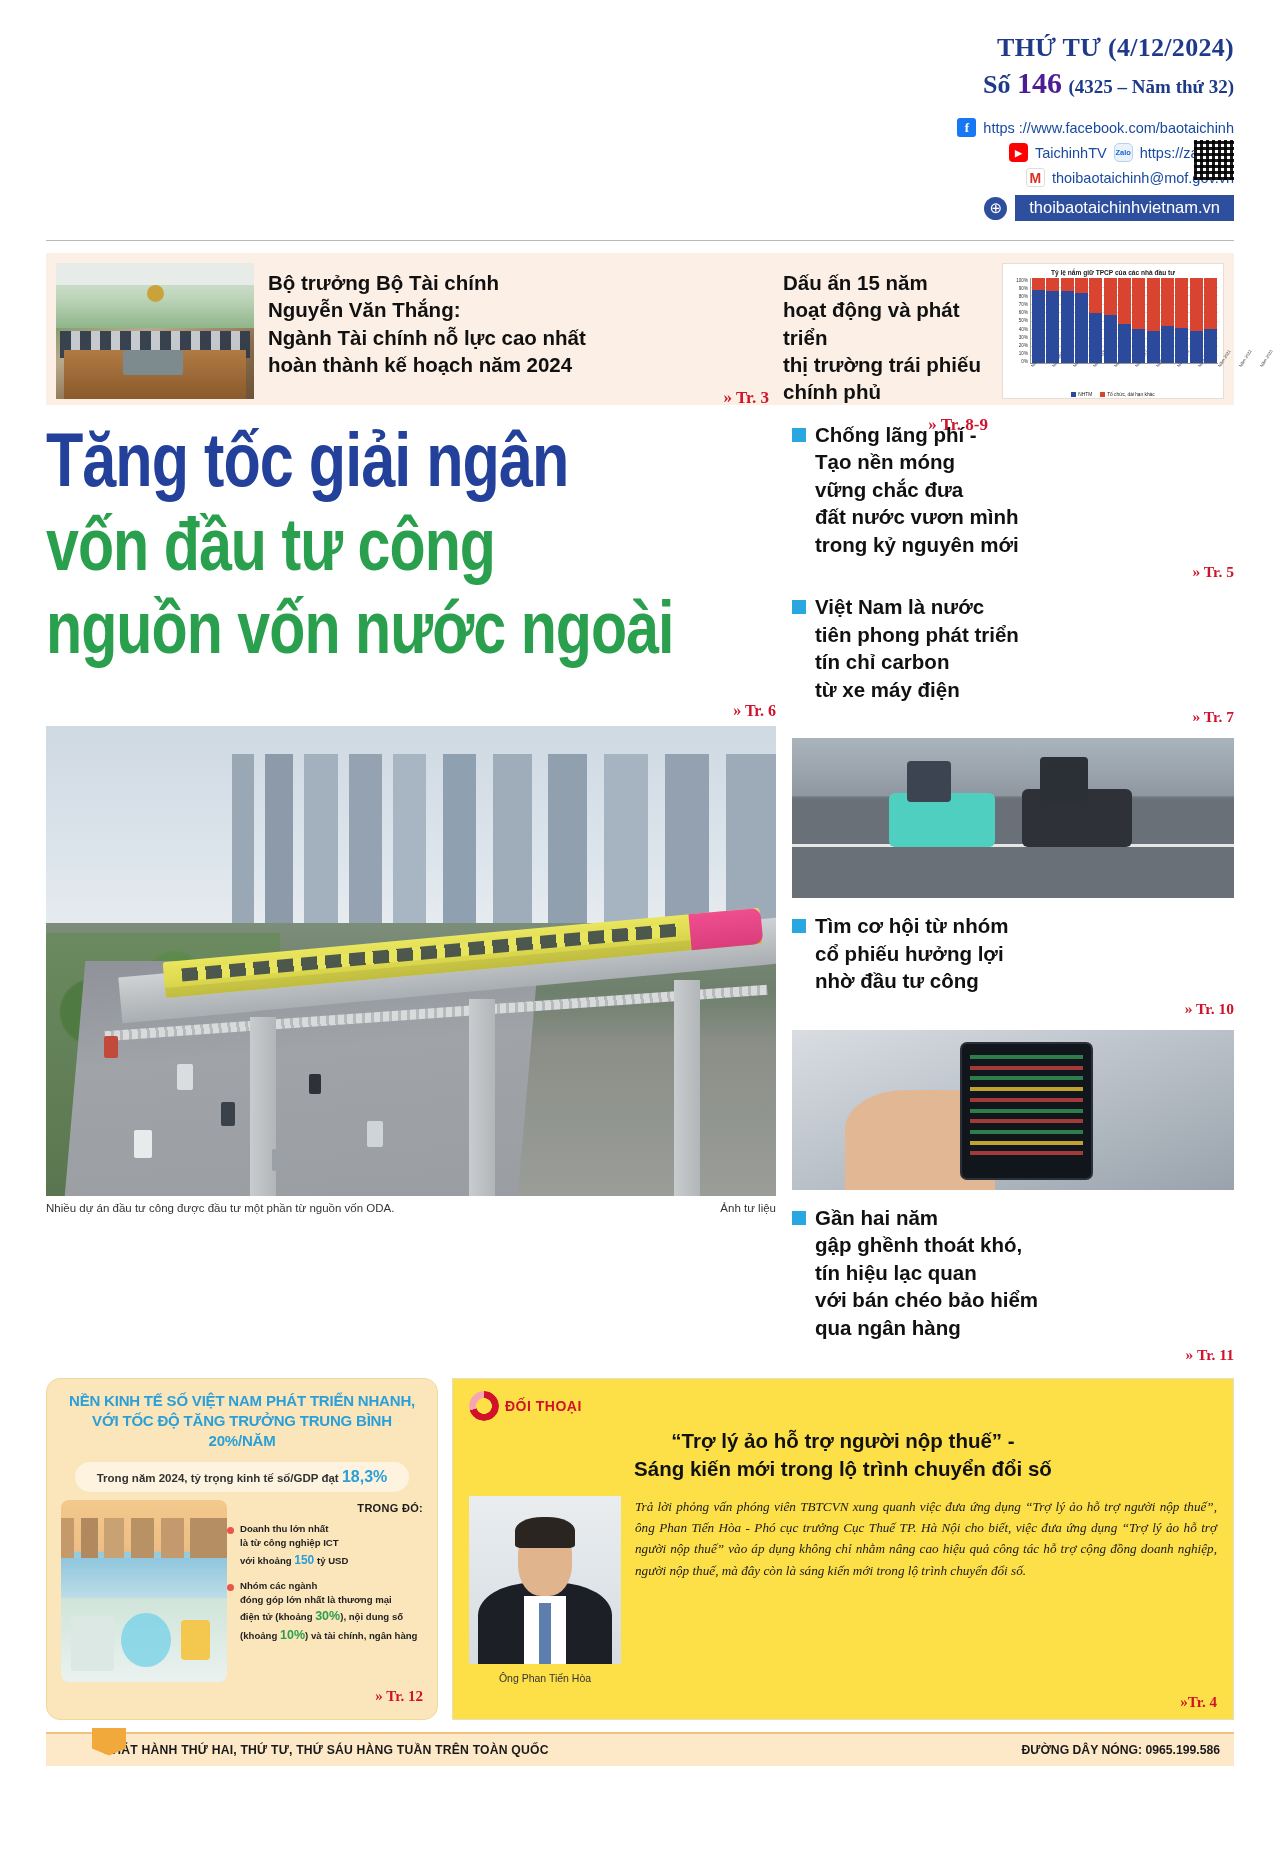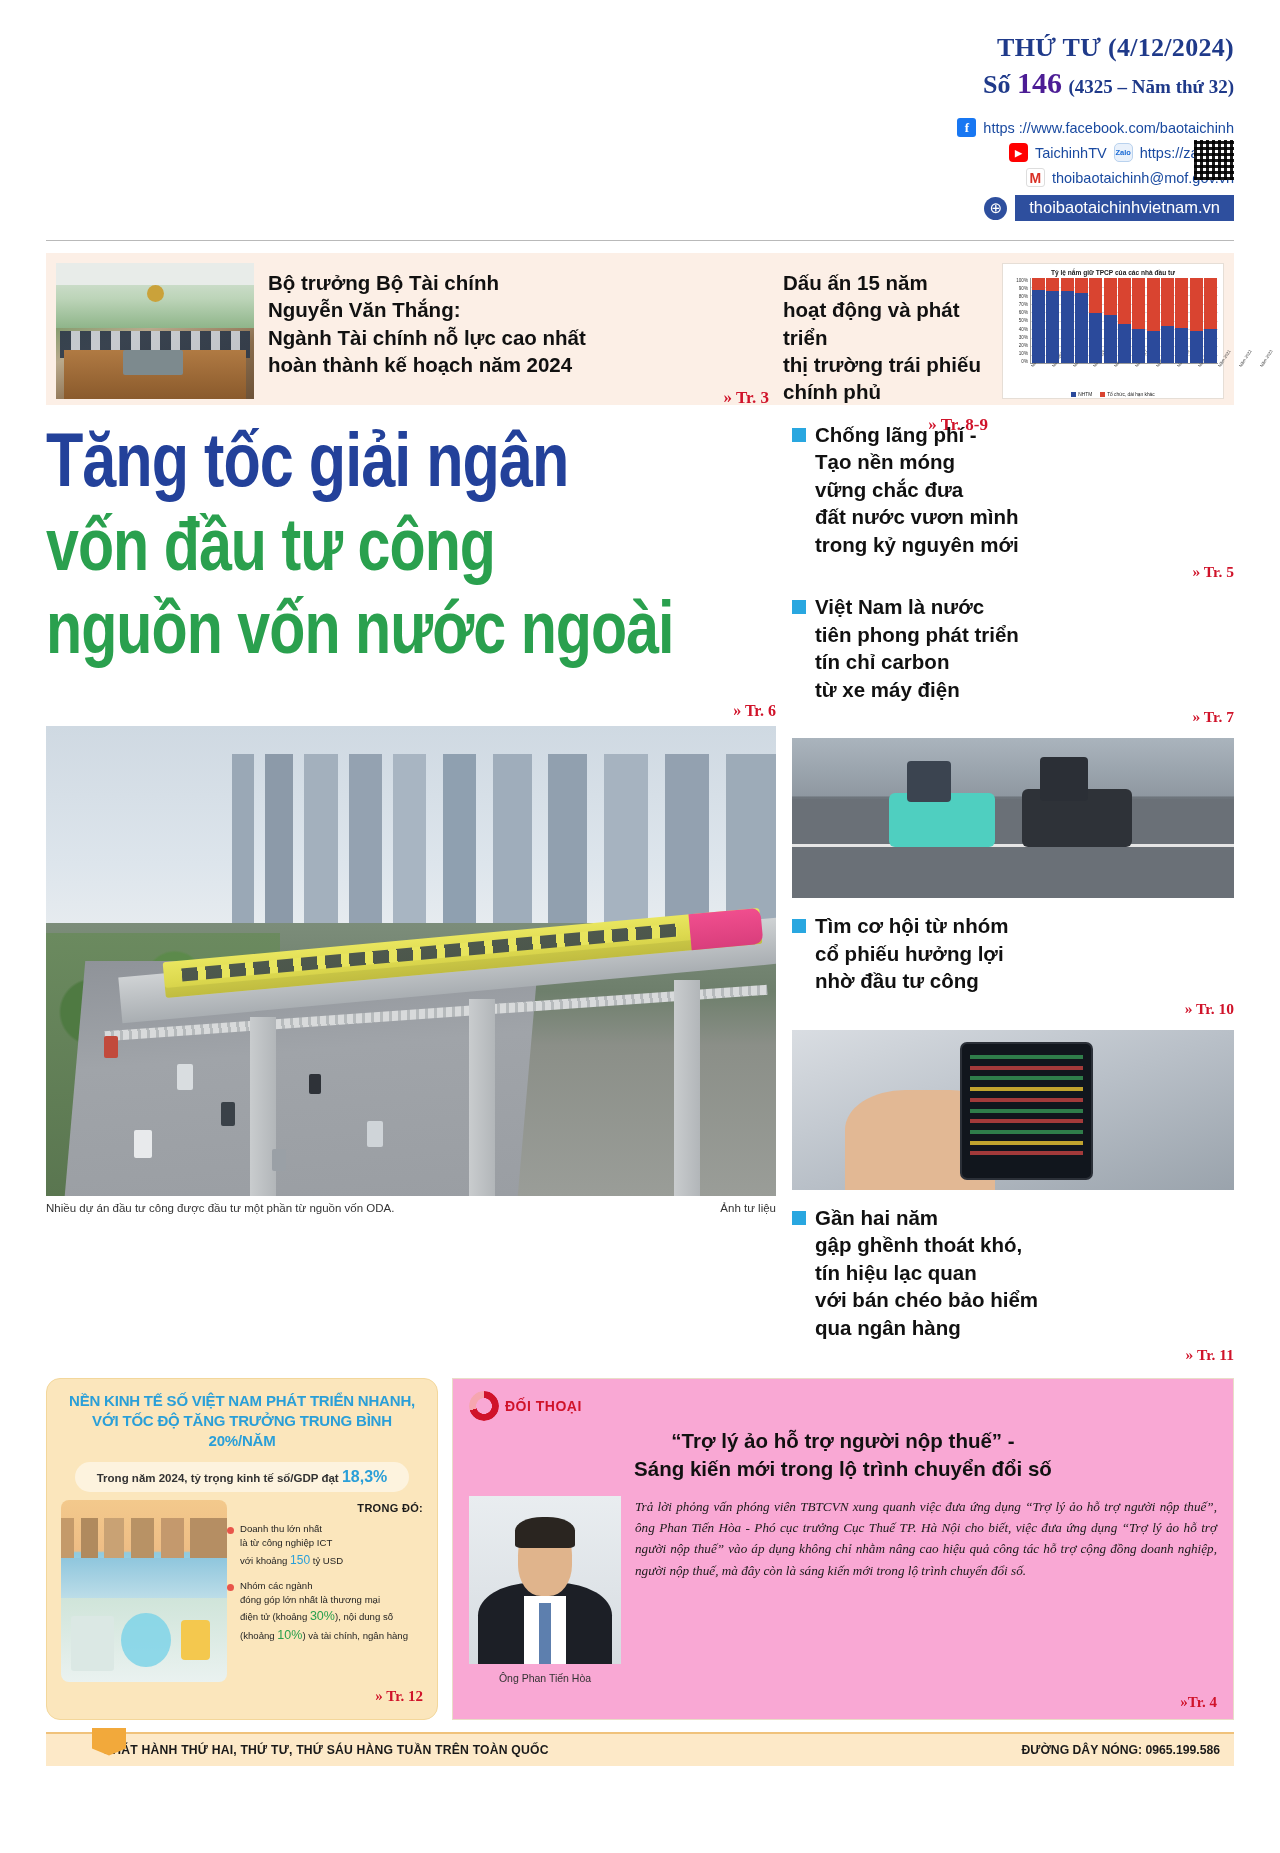--- a/index.html
+++ b/index.html
@@ -215,27 +215,27 @@
             background: linear-gradient(90deg, #c49a6a 0 8%, transparent 8% 12%, #b08a5e 12% 22%, transparent 22% 26%,
             #c9a274 26% 38%, transparent 38% 42%, #b89265 42% 56%, transparent 56% 60%, #c4996d 60% 74%, transparent 74% 78%, #b58e63 78% 92%); }
   .ib-img .water { position: absolute; left: 0; right: 0; top: 32%; height: 22%; background: linear-gradient(180deg,#8fc6dd,#bcdde8); }
   .ib-img .bldg { position: absolute; left: 6%; bottom: 6%; width: 26%; height: 30%; background: #dbe8e4; border-radius: 3px; }
   .ib-img .circ { position: absolute; left: 36%; bottom: 8%; width: 30%; height: 30%; border-radius: 50%; background: #7fd3e8; opacity: .85; }
   .ib-img .dot { position: absolute; right: 10%; bottom: 12%; width: 18%; height: 22%; background: #f4c84e; border-radius: 4px; }
   .ib-right { flex: 1; padding-top: 2px; }
   .ib-trongdo { text-align: right; font-size: 11px; font-weight: bold; color: #1a1a1a; margin-bottom: 8px; letter-spacing: .3px; }
   .ib-pt { display: flex; gap: 6px; margin-bottom: 10px; }
   .ib-bullet { width: 7px; height: 7px; background: #e8554a; border-radius: 50%; flex: none; margin-top: 5px; }
-  .ib-ptext { font-size: 9.6px; color: #1f1f1f; line-height: 1.5; font-weight: normal; }
+  .ib-ptext { font-size: 9.6px; color: #1f1f1f; line-height: 1.5; font-weight: bold; }
   .ib-ptext .big { color: #2a9fd8; font-size: 12px; }
   .ib-ptext .grn { color: #2aa04e; font-size: 12.5px; }
   .ib-pg { text-align: right; color: #d0132a; font-weight: bold; font-size: 15px;
            font-family: "Liberation Serif", serif; margin-top: 6px; }
 
-  .dialog-box { flex: 1; border: 1px solid #e9ddc8; background: #f9a8d4; padding: 12px 16px 8px; position: relative; }
+  .dialog-box { flex: 1; border: 1px solid #e9ddc8; background: #fde047; padding: 12px 16px 8px; position: relative; }
   .dlg-badge { display: flex; align-items: center; gap: 6px; }
   .dlg-swirl { width: 30px; height: 30px; border-radius: 50%;
       background: conic-gradient(#d0132a 0 70%, #f6a6b0 70% 100%);
       -webkit-mask: radial-gradient(circle, transparent 36%, #000 38%);
               mask: radial-gradient(circle, transparent 36%, #000 38%); }
   .dlg-label { color: #d0132a; font-weight: bold; font-size: 14px; letter-spacing: .5px; }
   .dlg-title { text-align: center; font-size: 20.5px; font-weight: bold; color: #111; line-height: 1.38; margin-top: 6px; }
   .dlg-body { display: flex; gap: 14px; margin-top: 12px; }
   .dlg-portrait { width: 152px; flex: none; }
   .p-img { width: 152px; height: 168px; position: relative; overflow: hidden;

